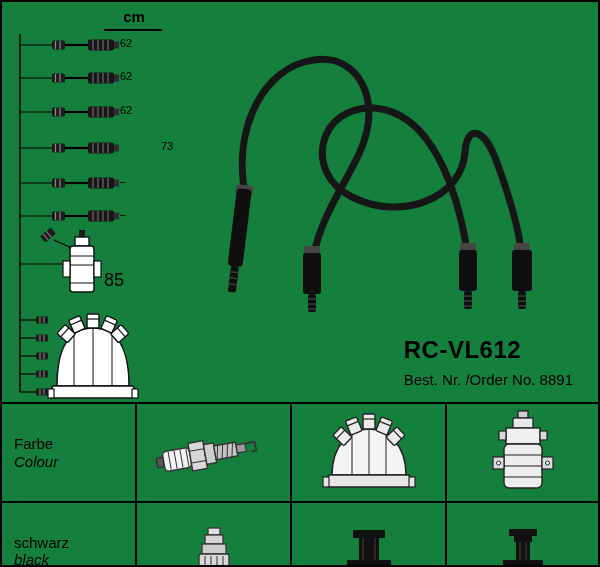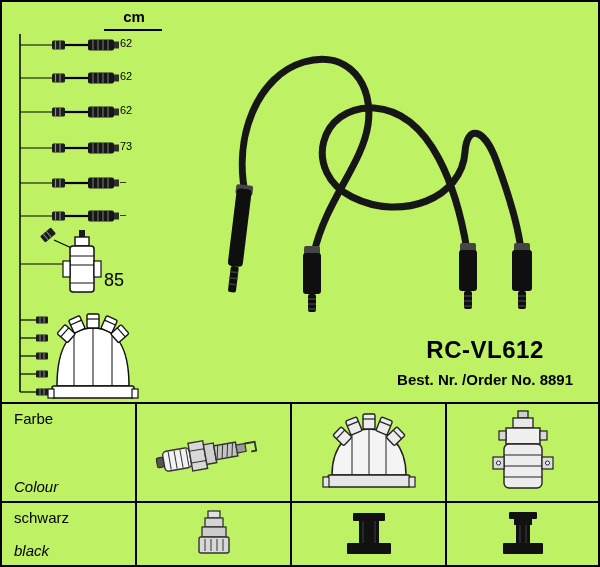--- a/index.html
+++ b/index.html
@@ -1,41 +1,41 @@
 <!DOCTYPE html>
 <html><head>
 <meta charset="utf-8">
 <style>
   * { margin:0; padding:0; box-sizing:border-box; }
   html,body { background:#9a9a9a; font-family:"Liberation Sans", sans-serif; }
   .page {
-    position:relative; width:600px; height:567px; background:#bef264;
+    position:relative; width:600px; height:567px; background:#15803d;
     border:2px solid #000; overflow:hidden; color:#000;
   }
   .abs { position:absolute; }
   .unit-label { position:absolute; left:104px; top:6px; width:56px; text-align:center;
     font-size:15px; font-weight:bold; }
   .unit-rule { position:absolute; left:102px; top:27px; width:58px; height:2px; background:#000; }
   .len { position:absolute; left:118px; font-size:11px; }
   .len0 { top:35px; } .len1 { top:68px; } .len2 { top:102px; }
-  .len3 { top:138px; } .len4 { top:173px; } .len5 { top:206px; }
+  .len3 { top:138px;padding-left:41px; } .len4 { top:173px; } .len5 { top:206px; }
   .coil-len { position:absolute; left:102px; top:268px; font-size:18px; }
-  .product-block { position:absolute; right:25px; top:334px; text-align:center; }
+  .product-block { position:absolute; right:25px; top:334px; text-align:left; }
   .model { font-size:24px; font-weight:bold; letter-spacing:.5px; }
-  .order { font-size:15px; font-weight:bold; margin-top:7px; }
+  .order { font-size:15px; font-weight:normal; margin-top:7px; }
   .spec-table {
     position:absolute; left:0; right:0; top:400px; bottom:0;
     display:grid; grid-template-columns:133px 155px 155px 1fr; grid-template-rows:97px 1fr;
     border-top:2px solid #000;
   }
   .cell { display:flex; align-items:center; justify-content:center; }
   .cl { border-left:2px solid #000; }
   .ct { border-top:2px solid #000;text-align:right; }
   .label-cell { flex-direction:column; align-items:flex-start; justify-content:space-between;
-    padding:6px 12px; }
+    padding:31px 12px; }
   .lbl { font-size:15px; }
   .lbl-i { font-size:15px; font-style:italic; }
 </style>
 </head>
 <body>
 
 <div class="page">
 
   <svg class="abs" style="left:0; top:0;" width="232" height="400" viewBox="0 0 232 400">
     <defs>

